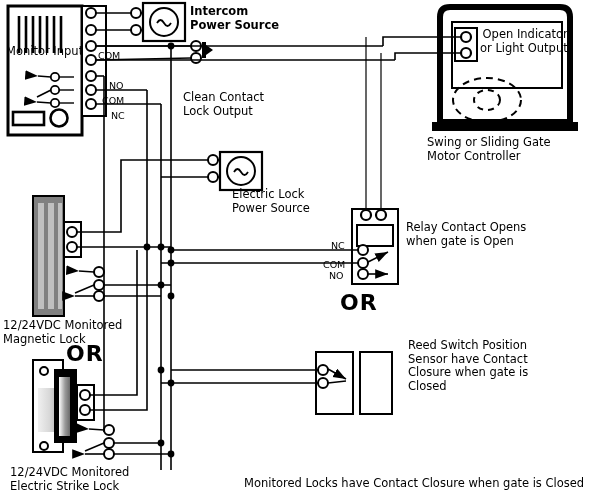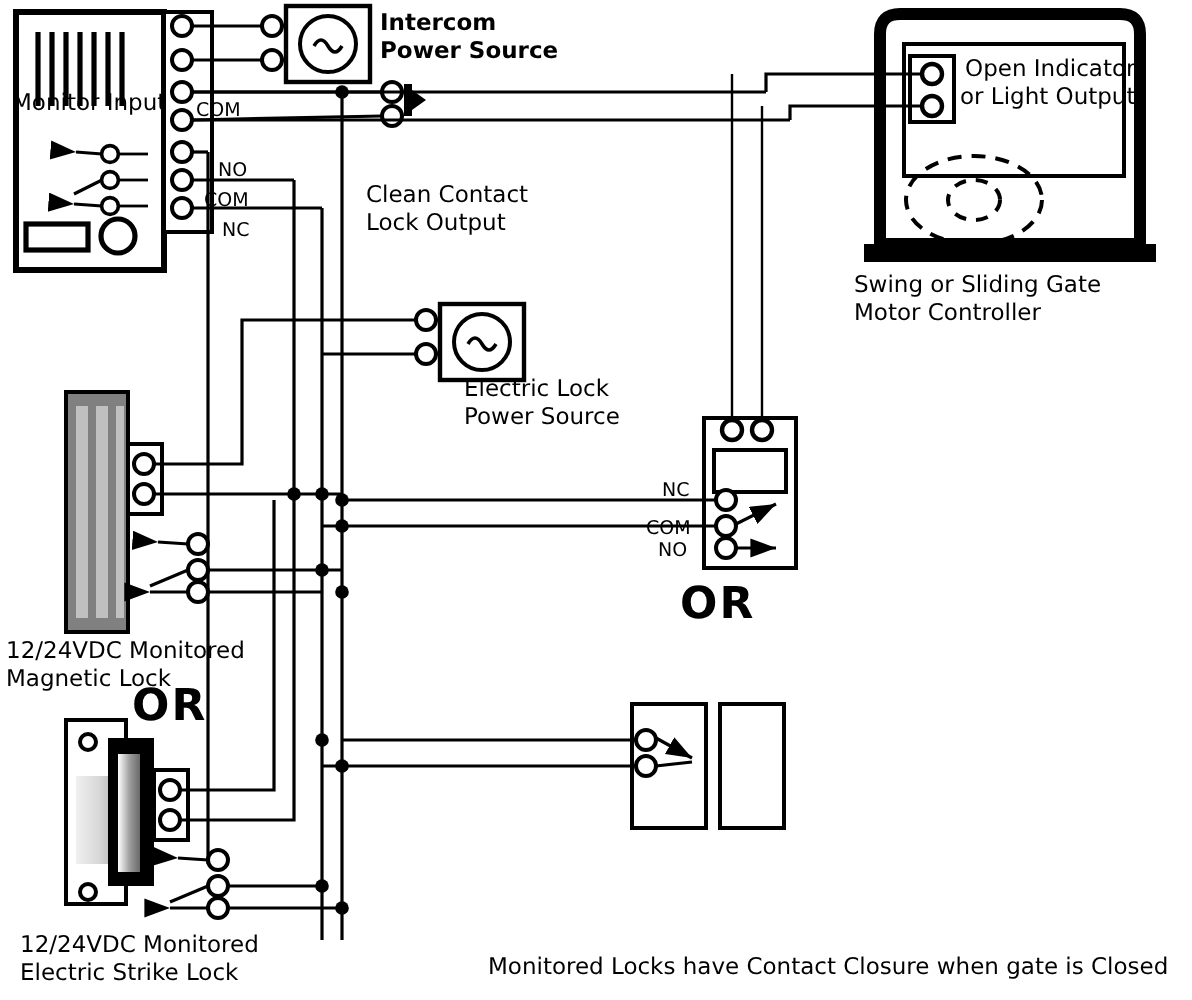--- a/index.html
+++ b/index.html
@@ -248,24 +248,30 @@
 Lock Output</div>
 
 <div class="lbl" style="left:480px;top:28px;text-align:right;">Open Indicator
 or Light Output</div>
 <div class="lbl" style="left:427px;top:136px;">Swing or Sliding Gate
 Motor Controller</div>
 
 <div class="lbl" style="left:212px;top:188px;margin-left:20px;">Electric Lock
 Power Source</div>
 
+<div class="lbl" style="left:406px;top:221px;">Relay Contact Opens
+when gate is Open</div>
 <div class="lbl tiny" style="left:331px;top:240px;">NC</div>
 <div class="lbl tiny" style="left:323px;top:259px;">COM</div>
 <div class="lbl tiny" style="left:329px;top:270px;">NO</div>
 
+<div class="lbl" style="left:408px;top:339px;">Reed Switch Position
+Sensor have Contact
+Closure when gate is
+Closed</div>
 
 <div class="lbl" style="left:3px;top:319px;">12/24VDC Monitored
 Magnetic Lock</div>
 <div class="lbl" style="left:10px;top:466px;">12/24VDC Monitored
 Electric Strike Lock</div>
 
 <div class="lbl or" style="left:66px;top:347px;">OR</div>
 <div class="lbl or" style="left:340px;top:296px;">OR</div>
 
 <div class="lbl" style="left:196px;top:477px;margin-left:48px;">Monitored Locks have Contact Closure when gate is Closed</div>

